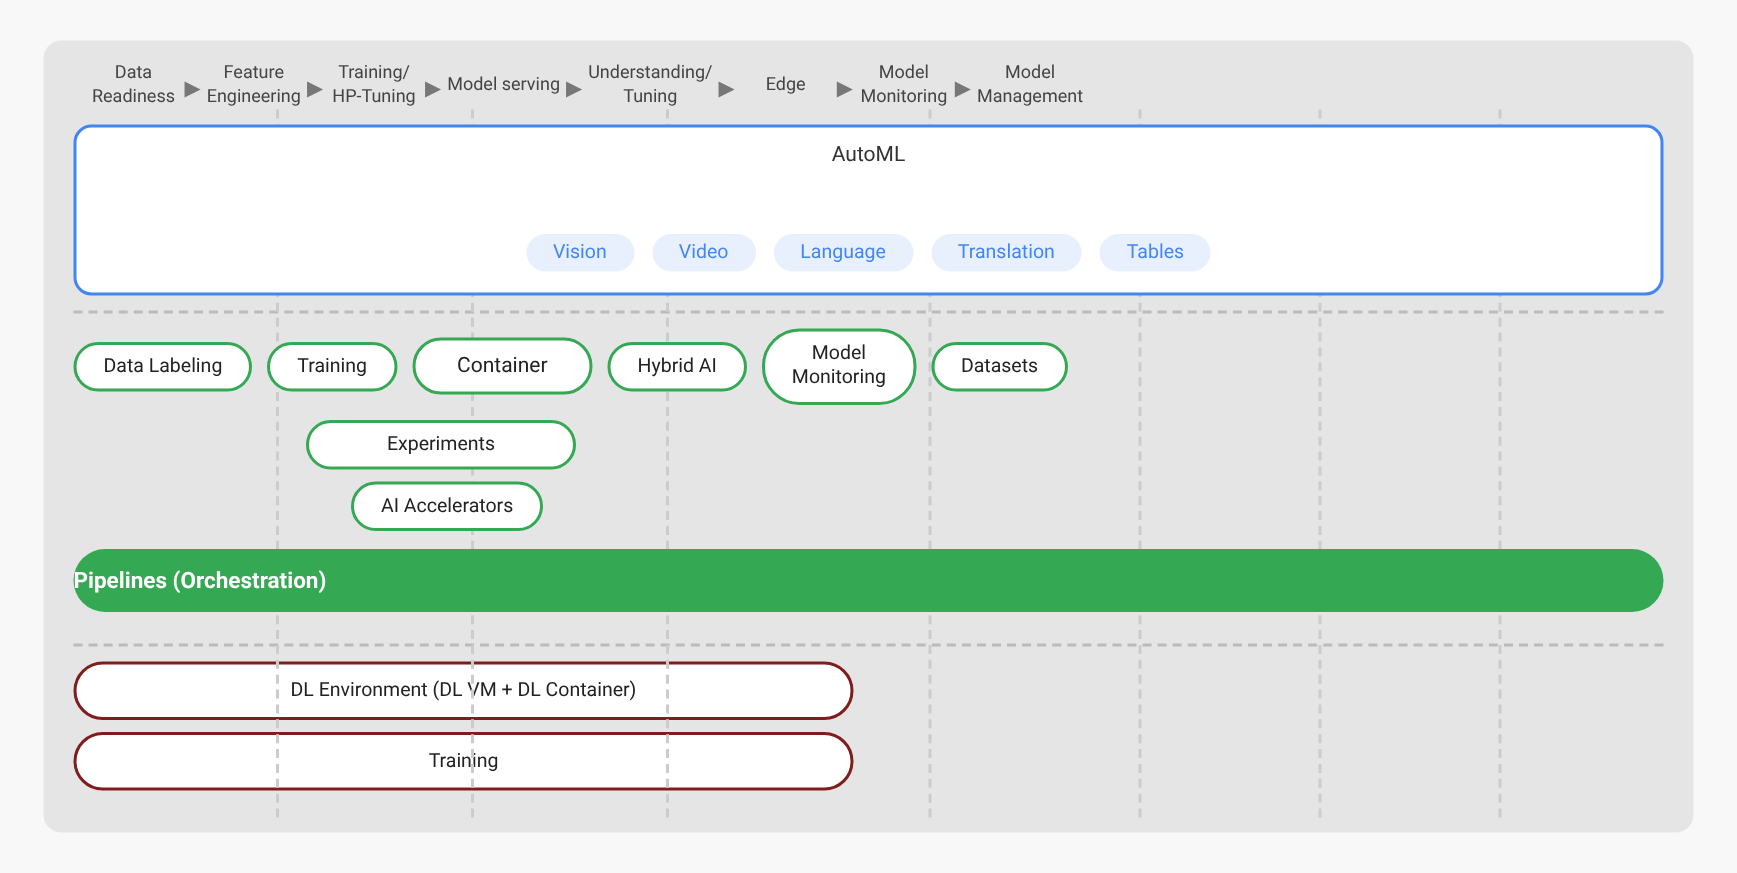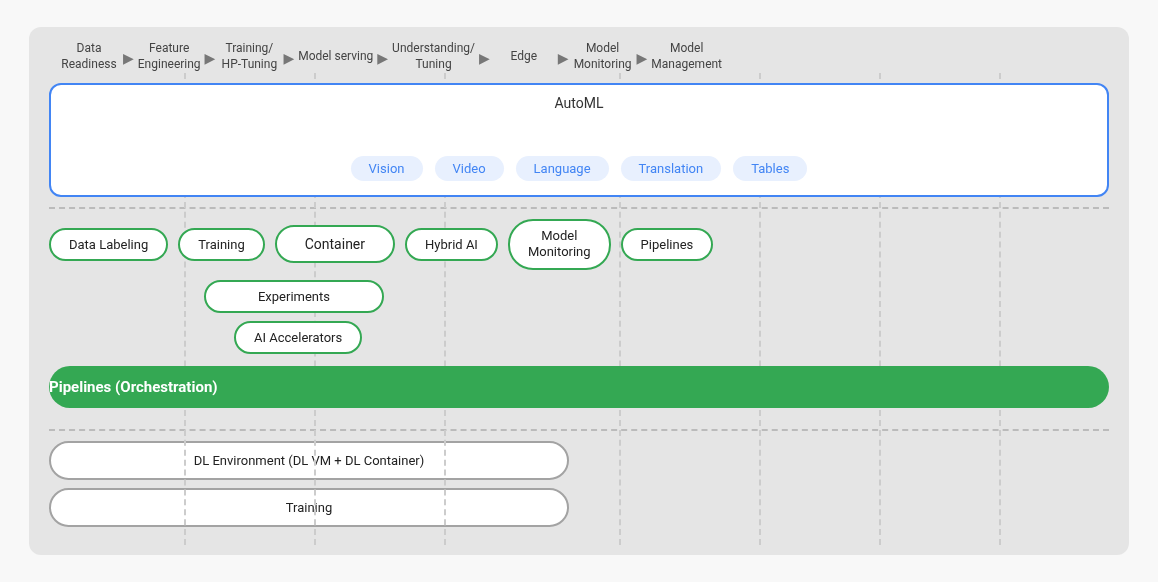--- a/index.html
+++ b/index.html
@@ -80,21 +80,21 @@
       font-weight: bold;
       color: #fff;
       margin: 12px 0 0 0;
     }
 
     
     .bottom-section {
       padding: 0 20px 16px 20px;
     }
     .bottom-node {
-      border: 2px solid #a3a3a3;
+      border: 2px solid #7f1d1d;
       border-radius: 25px;
       padding: 10px;
       font-size: 13px;
       color: #222;
       background: #fff;
       text-align: center;
       margin: 8px 0;
       width: 520px;
     }
 
@@ -200,21 +200,21 @@
       <hr class="dashed-sep">
 
       <div class="nodes-section">
 
         <div style="display:flex; align-items:center; gap:10px; margin-bottom:10px; flex-wrap:wrap;">
           <div class="node">Data Labeling</div>
           <div class="node">Training</div>
           <div class="node node-big">Container</div>
           <div class="node">Hybrid AI</div>
           <div class="node" style="text-align:center;line-height:1.3;">Model<br>Monitoring</div>
-          <div class="node">Pipelines</div>
+          <div class="node">Datasets</div>
         </div>
 
 
         <div style="display:flex; gap:10px; margin-bottom:8px; padding-left:155px;">
           <div class="node" style="min-width:180px; text-align:center;">Experiments</div>
         </div>
 
         <div style="display:flex; gap:10px; margin-bottom:8px; padding-left:185px;">
           <div class="node">AI Accelerators</div>
         </div>

